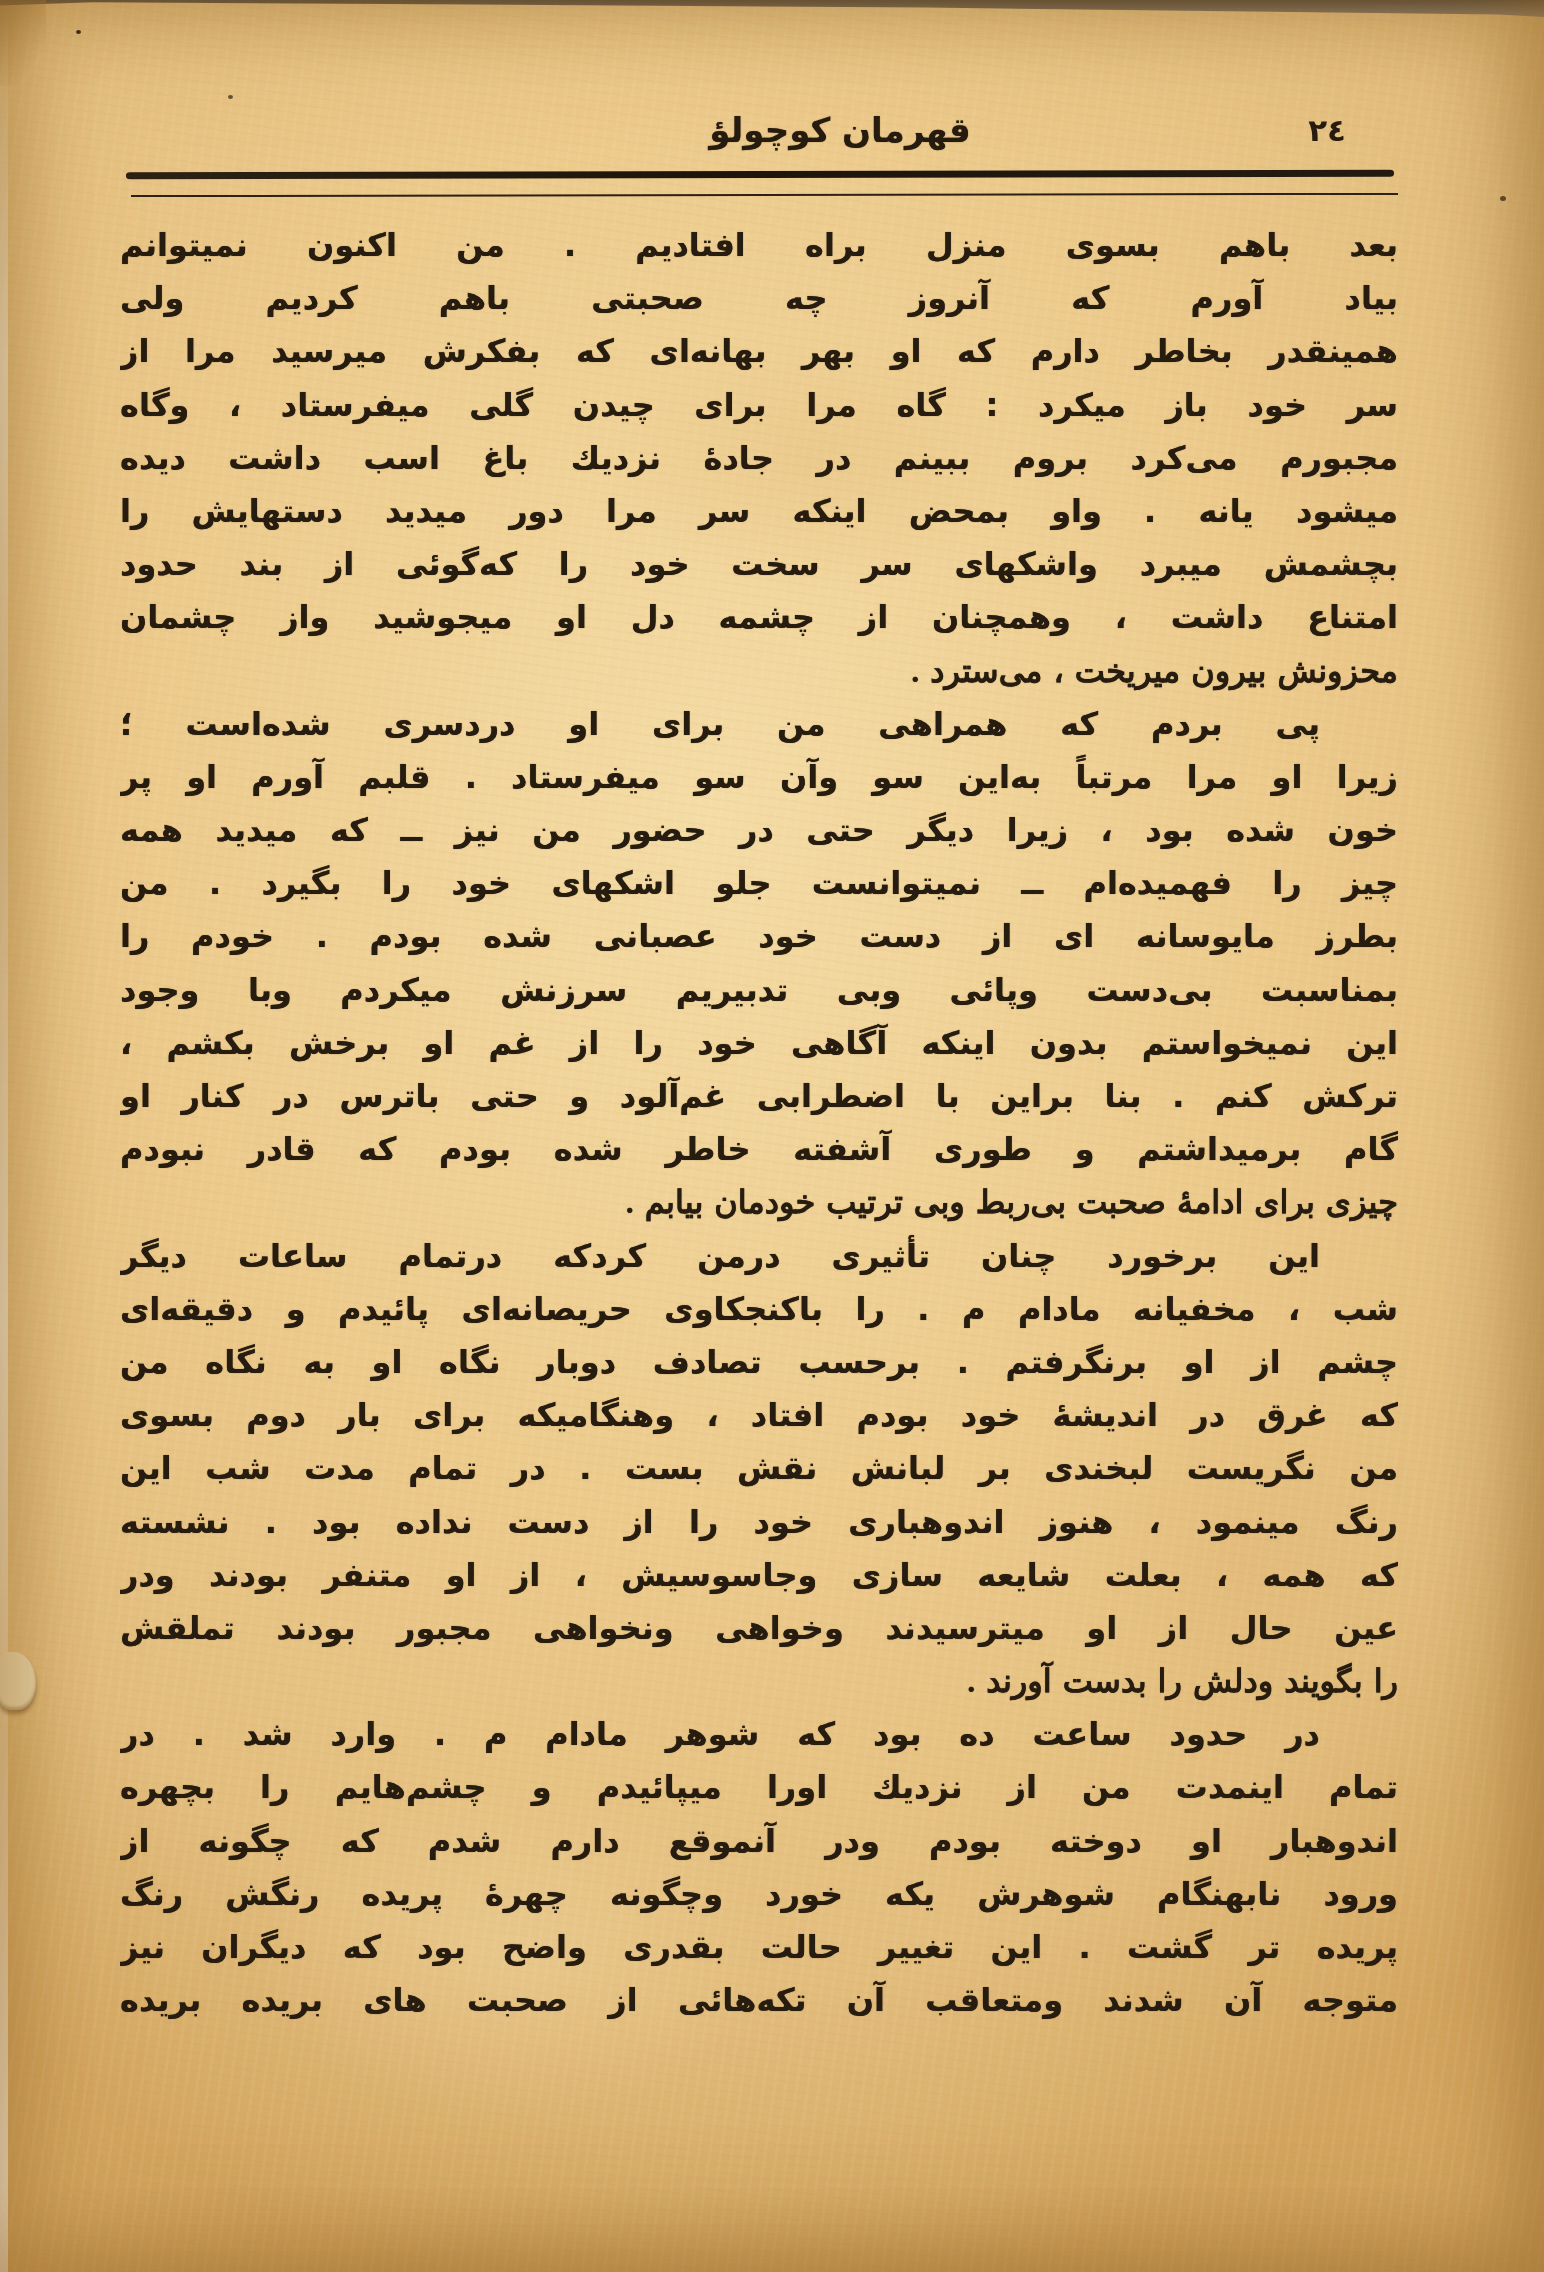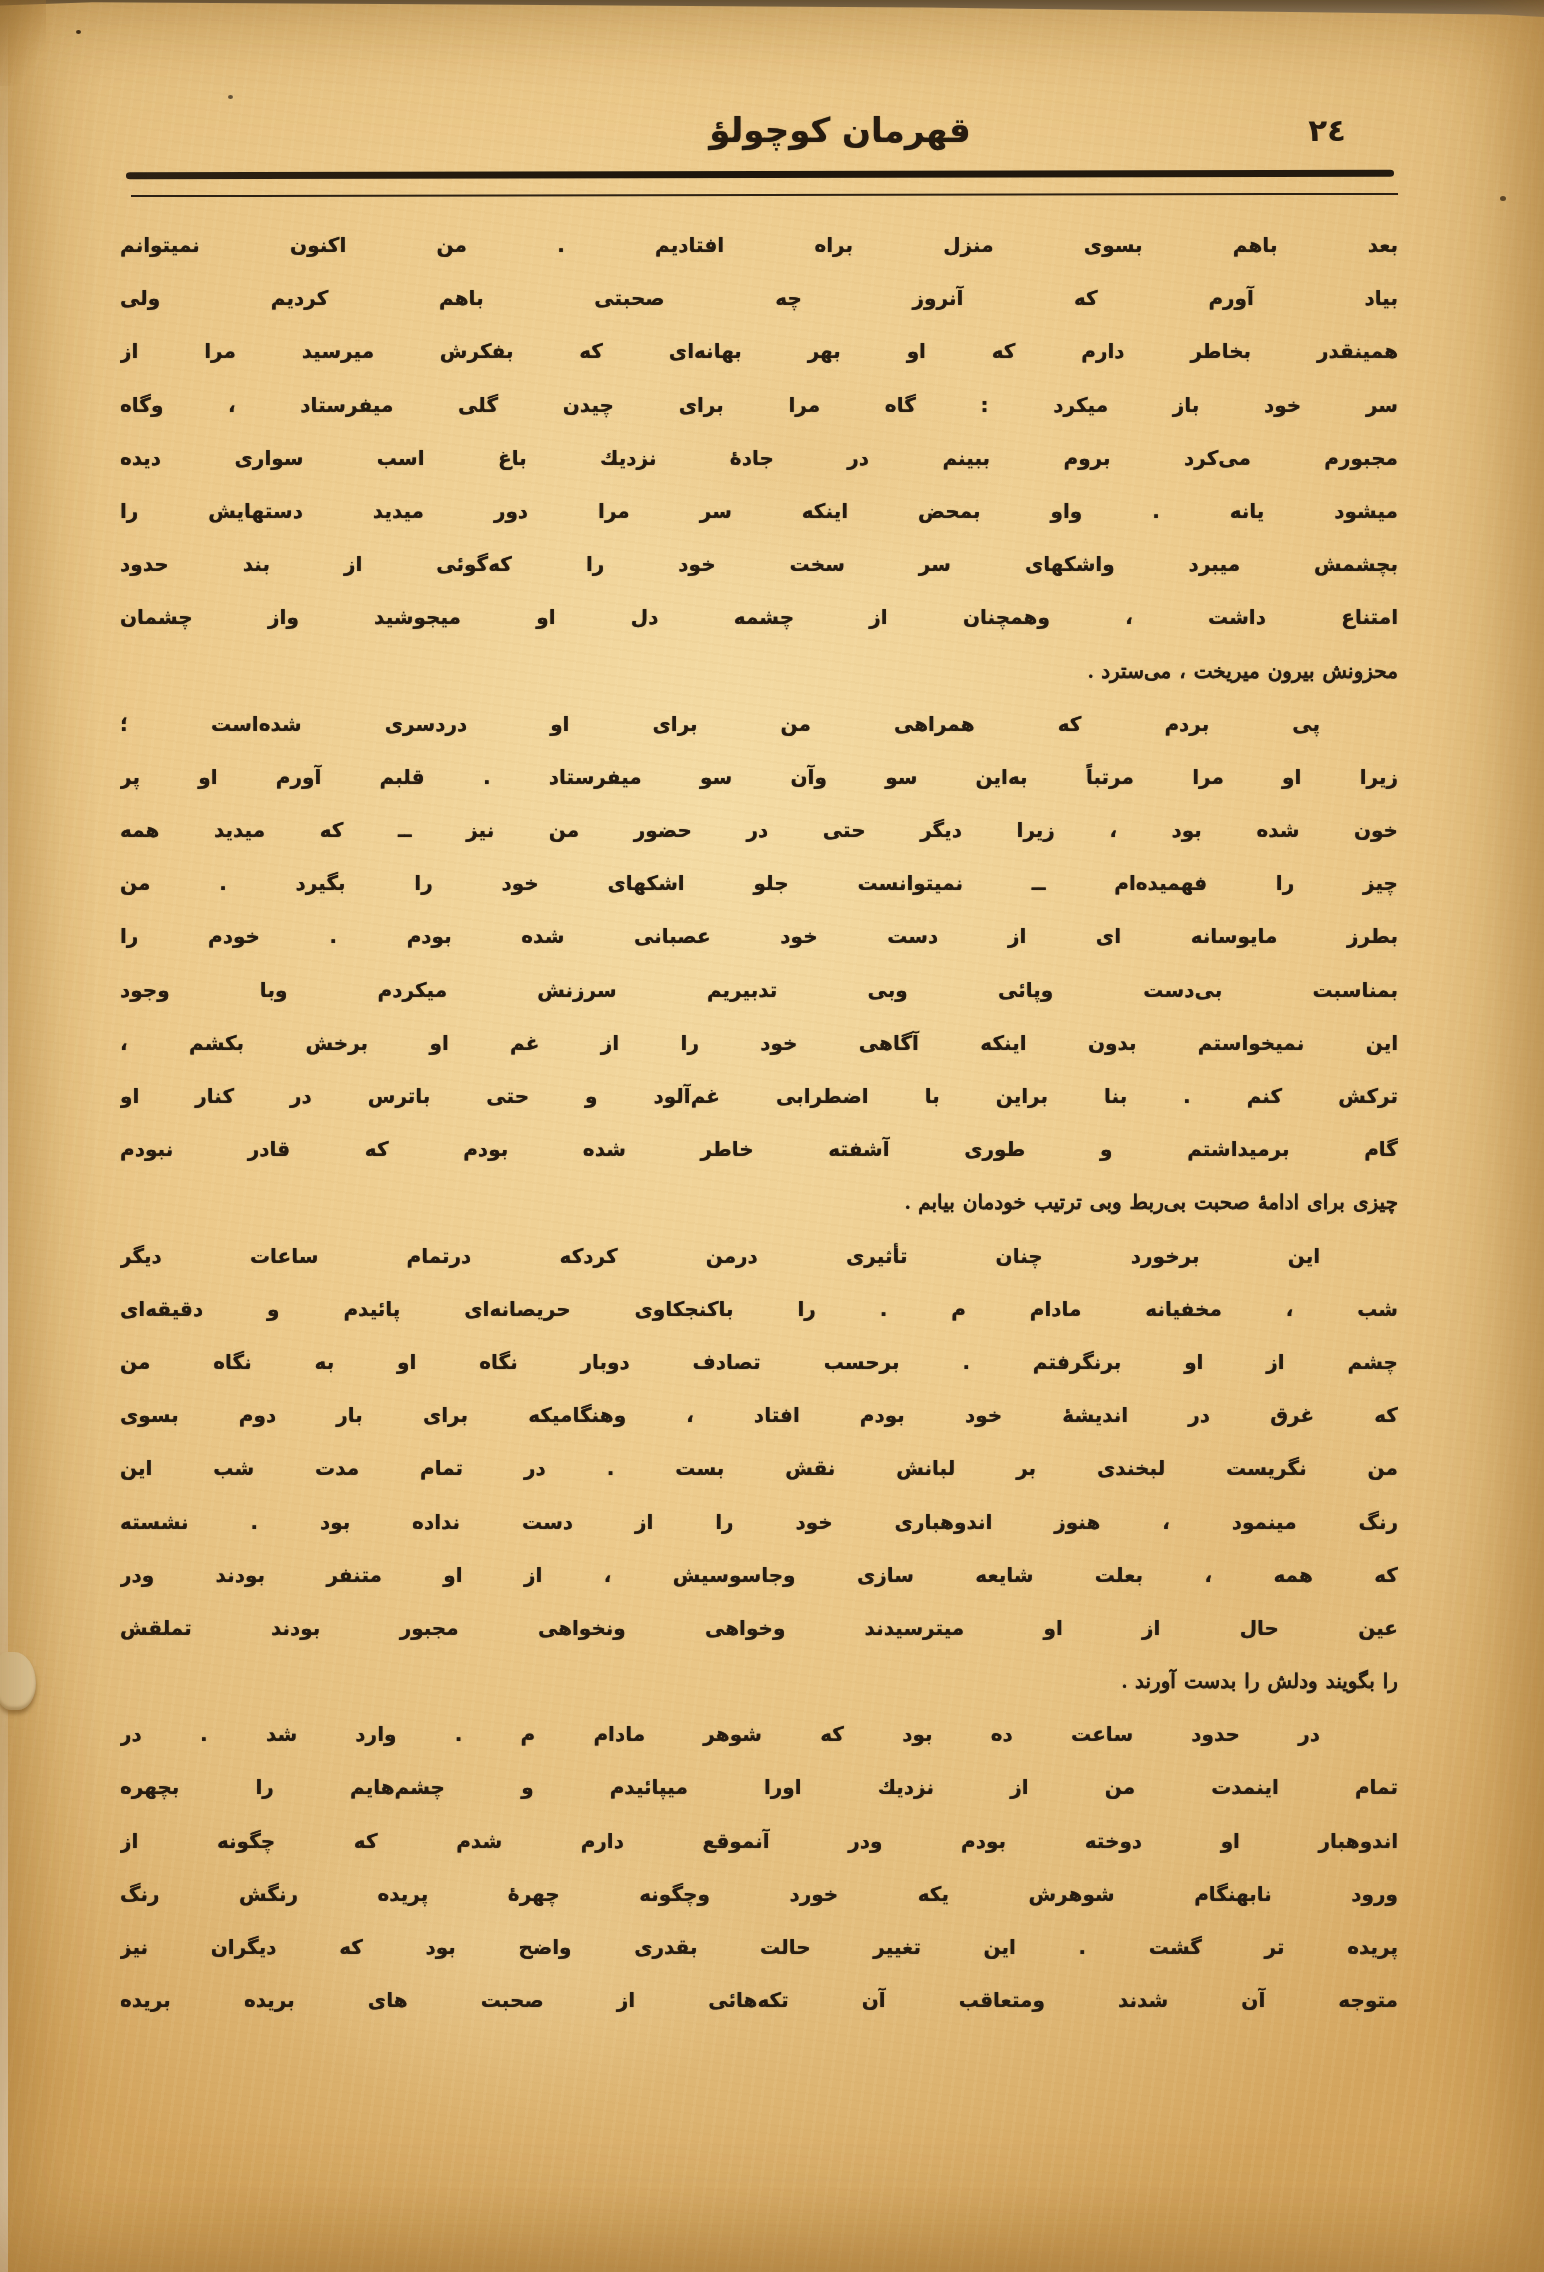--- a/index.html
+++ b/index.html
@@ -86,21 +86,21 @@
     background:#2c2114;transform:rotate(-.1deg);
   }
 
   
   .page-text{
     position:absolute;top:219px;left:120px;right:146px;
     direction:rtl;color:var(--ink);
   }
   .line{
     height:53.2px;line-height:53.2px;overflow:hidden;
-    font-size:20px;font-weight:bold;word-spacing:3px;
+    font-size:32px;font-weight:bold;word-spacing:3px;
     text-align:justify;text-align-last:justify;
     text-shadow:0 0 .8px rgba(40,26,12,.85);
   }
   .line.indent{text-indent:78px;}
   .line.para-end{text-align-last:right;font-family:Liberation Serif, serif;}
 </style>
 </head>
 <body>
 
 <div class="page">
@@ -114,21 +114,21 @@
   <div class="page-number">۲٤</div>
 
   <div class="rule-thick"></div>
   <div class="rule-thin"></div>
 
   <div class="page-text">
       <div class="line">بعد باهم بسوی منزل براه افتادیم . من اکنون نمیتوانم</div>
       <div class="line">بیاد آورم که آنروز چه صحبتی باهم کردیم ولی</div>
       <div class="line">همینقدر بخاطر دارم که او بهر بهانه‌ای که بفکرش میرسید مرا از</div>
       <div class="line">سر خود باز میکرد : گاه مرا برای چیدن گلی میفرستاد ، وگاه</div>
-      <div class="line">مجبورم می‌کرد بروم ببینم در جادهٔ نزدیك باغ اسب سواری دیده</div>
+      <div class="line">مجبورم می‌کرد بروم ببینم در جادهٔ نزدیك باغ اسب داشت دیده</div>
       <div class="line">میشود یانه . واو بمحض اینکه سر مرا دور میدید دستهایش را</div>
       <div class="line">بچشمش میبرد واشکهای سر سخت خود را که‌گوئی از بند حدود</div>
       <div class="line">امتناع داشت ، وهمچنان از چشمه دل او میجوشید واز چشمان</div>
       <div class="line para-end">محزونش بیرون میریخت ، می‌سترد .</div>
       <div class="line indent">پی بردم که همراهی من برای او دردسری شده‌است ؛</div>
       <div class="line">زیرا او مرا مرتباً به‌این سو وآن سو میفرستاد . قلبم آورم او پر</div>
       <div class="line">خون شده بود ، زیرا دیگر حتی در حضور من نیز ــ که میدید همه</div>
       <div class="line">چیز را فهمیده‌ام ــ نمیتوانست جلو اشکهای خود را بگیرد . من</div>
       <div class="line">بطرز مایوسانه ای از دست خود عصبانی شده بودم . خودم را</div>
       <div class="line">بمناسبت بی‌دست وپائی وبی تدبیریم سرزنش میکردم وبا وجود</div>

